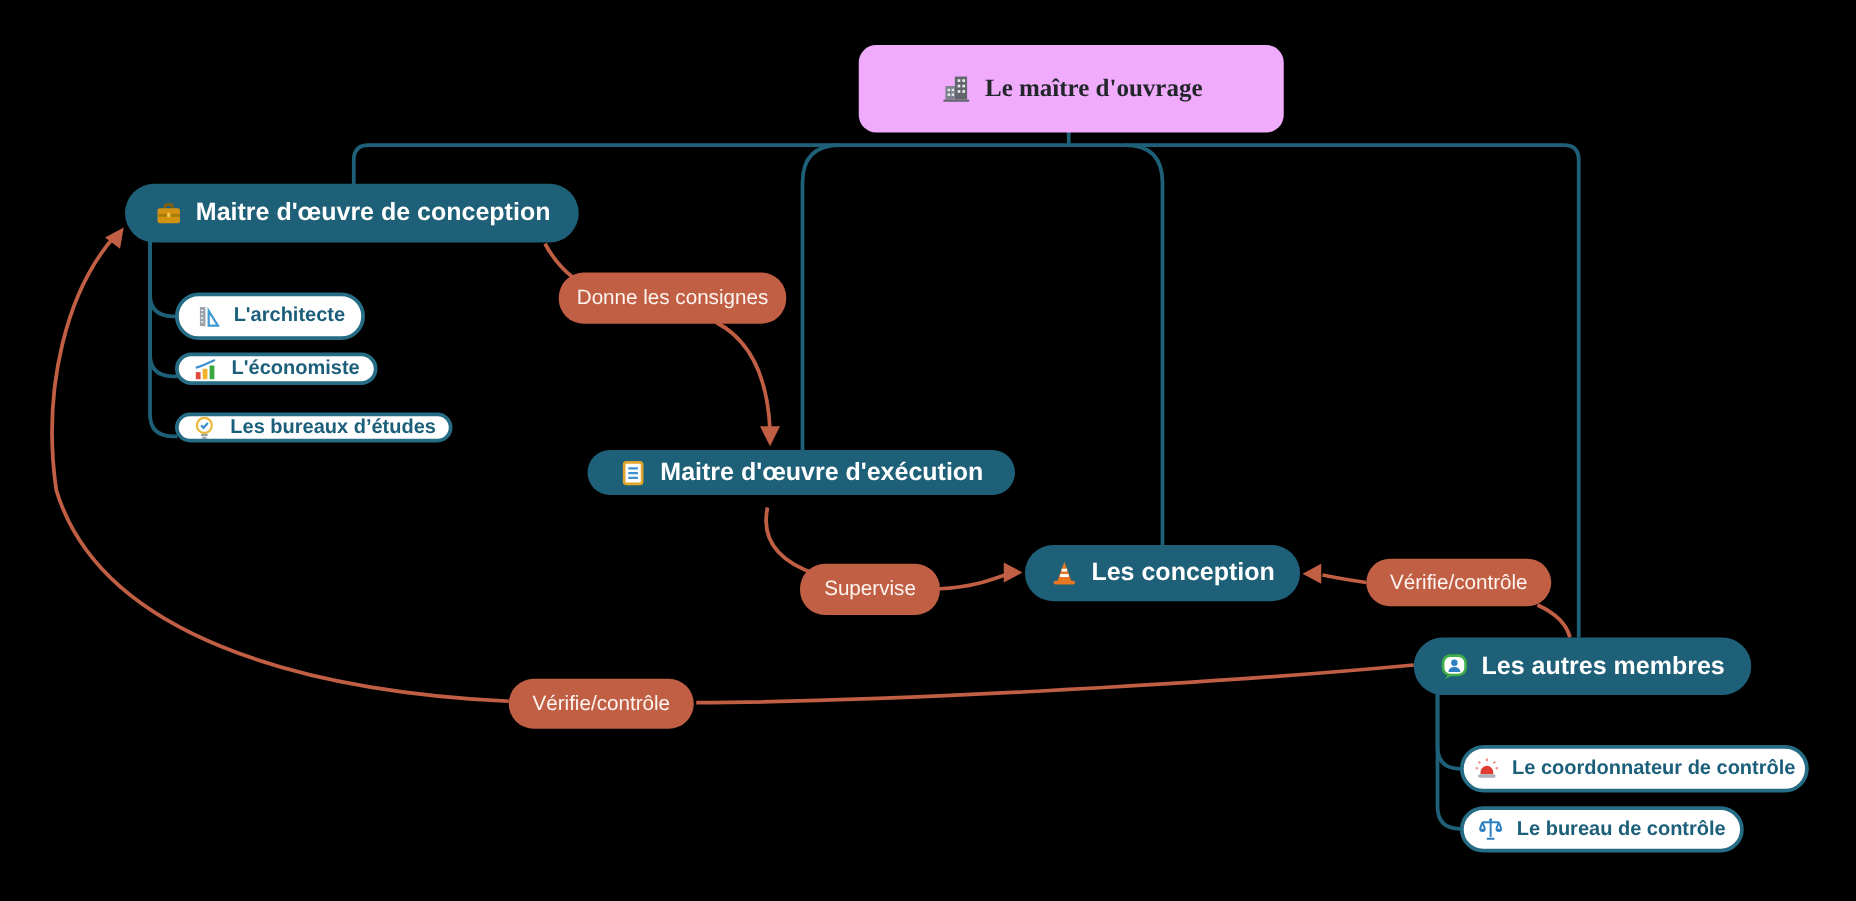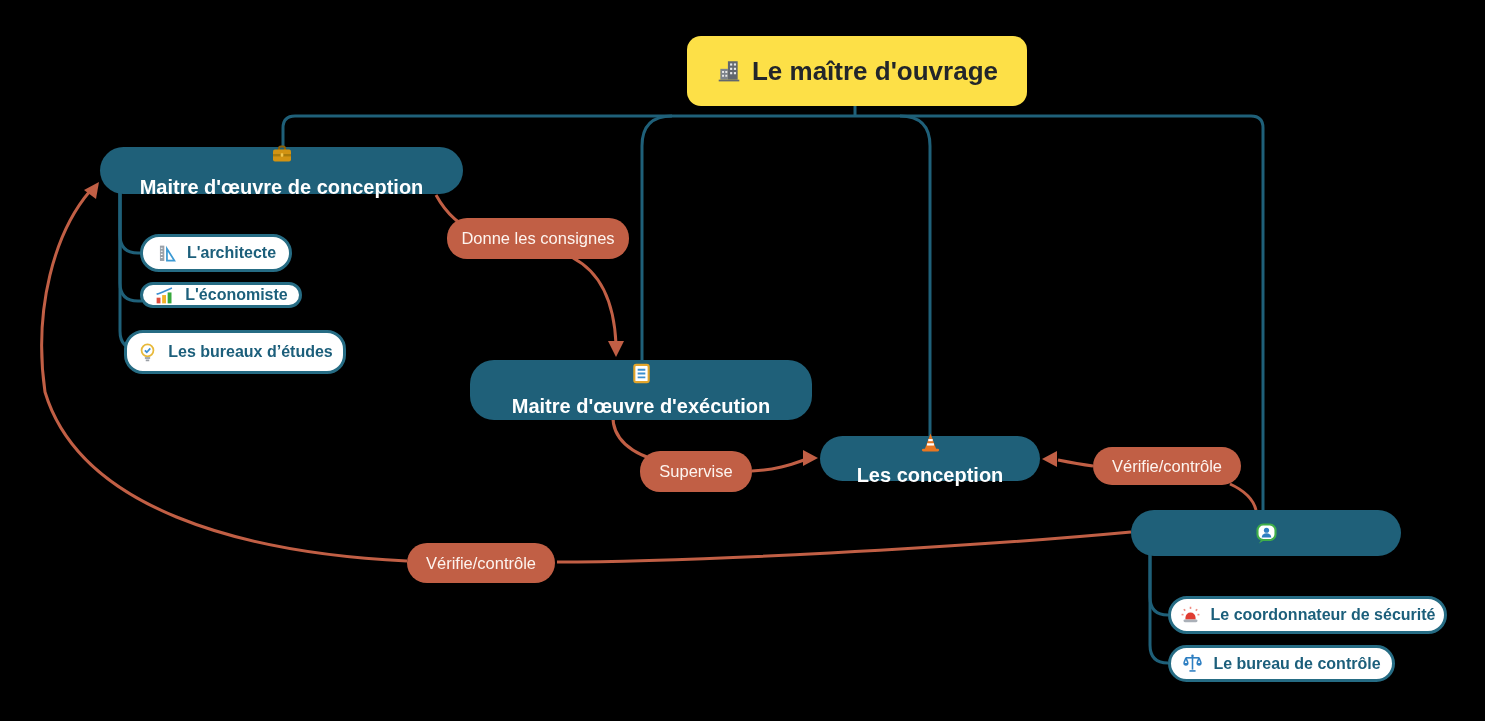--- a/index.html
+++ b/index.html
@@ -1,22 +1,22 @@
 <!DOCTYPE html>
 <html><head>
 <meta charset="utf-8">
 <style>
   html,body{margin:0;padding:0;background:#000;}
   #stage{position:relative;width:1485px;height:721px;background:#000;overflow:hidden;
          font-family:"Liberation Sans", sans-serif;}
   svg.wires{position:absolute;left:0;top:0;width:1485px;height:721px;}
   .node{position:absolute;display:flex;align-items:center;justify-content:center;gap:10px;
         box-sizing:border-box;white-space:nowrap;}
-  .root-node{background:#fde047;color:#22262b;border-radius:14px;font-weight:bold;font-size:26px;}
-  .main-node{background:#1f6079;color:#ffffff;border-radius:24px;font-weight:bold;font-size:20px;flex-direction:column;}
+  .root-node{background:#f0abfc;color:#22262b;border-radius:14px;font-weight:bold;font-size:20px;font-family:Liberation Serif, serif;}
+  .main-node{background:#1f6079;color:#ffffff;border-radius:24px;font-weight:bold;font-size:20px;}
   .child-pill{background:#ffffff;border:3px solid #266c84;border-radius:19px;color:#1c5f7b;
               font-weight:bold;font-size:16px;}
   .edge-label{background:#c15f45;color:#fdf4ef;border-radius:20px;font-size:16.5px;}
   .icon{display:inline-flex;flex:0 0 auto;}
   .icon svg{display:block;}
 </style>
 </head>
 <body>
 
 <div id="stage">
@@ -81,21 +81,21 @@
       <svg width="24" height="24" viewBox="0 0 24 24">
         <path d="M9 8 V6.5 A2 2 0 0 1 11 4.5 H13 A2 2 0 0 1 15 6.5 V8" fill="none" stroke="#8a5f08" stroke-width="2"></path>
         <rect x="3" y="7.5" width="18" height="12" rx="2" fill="#d29312"></rect>
         <rect x="3" y="12" width="18" height="2.4" fill="#a87b0c"></rect>
         <rect x="10.7" y="11.2" width="2.6" height="3.6" rx="0.8" fill="#f3c64e"></rect>
       </svg>
     </span>
     <span>Maitre d'œuvre de conception</span>
   </div>
 
-  <div class="node main-node" style="left:470px;top:360px;width:342px;height:60px;">
+  <div class="node main-node" style="left:470px;top:360px;width:342px;height:36px;">
     <span class="icon">
       <svg width="23" height="23" viewBox="0 0 24 24">
         <rect x="4.5" y="3" width="15" height="18" rx="2" fill="#ffffff" stroke="#e2a52c" stroke-width="2.2"></rect>
         <path d="M8 8 h8 M8 12 h8 M8 16 h8" stroke="#3c8fd0" stroke-width="2" fill="none"></path>
       </svg>
     </span>
     <span>Maitre d'œuvre d'exécution</span>
   </div>
 
   <div class="node main-node" style="left:820px;top:436px;width:220px;height:45px;">
@@ -112,20 +112,21 @@
 
   <div class="node main-node" style="left:1131px;top:510px;width:270px;height:46px;">
     <span class="icon">
       <svg width="23" height="23" viewBox="0 0 24 24">
         <rect x="2.6" y="2.6" width="18.8" height="16.2" rx="6" fill="#ffffff" stroke="#3fae49" stroke-width="2.2"></rect>
         <path d="M7 18 L4 22.5 L10.5 18.6 Z" fill="#3fae49"></path>
         <circle cx="12" cy="8.6" r="2.7" fill="#2e7fc2"></circle>
         <path d="M7 16.2 a5 4.4 0 0 1 10 0 Z" fill="#2e7fc2"></path>
       </svg>
     </span>
+    <span>Les autres membres</span>
   </div>
 
   <div class="node child-pill" style="left:140px;top:234px;width:152px;height:38px;">
     <span class="icon">
       <svg width="21" height="21" viewBox="0 0 24 24">
         <rect x="4.5" y="3" width="5" height="17.5" fill="#9aa1a9"></rect>
         <path d="M5.5 6 h2 M5.5 9.5 h2 M5.5 13 h2 M5.5 16.5 h2" stroke="#ffffff" stroke-width="1.2"></path>
         <path d="M12.5 20 L21 20 L12.5 6.5 Z" fill="none" stroke="#3c9ad4" stroke-width="2"></path>
       </svg>
     </span>
@@ -137,21 +138,21 @@
       <svg width="21" height="21" viewBox="0 0 24 24">
         <rect x="3" y="14.5" width="4.4" height="6.5" fill="#df4b3b"></rect>
         <rect x="9.3" y="11.5" width="4.4" height="9.5" fill="#f3b229"></rect>
         <rect x="15.6" y="8.5" width="4.4" height="12.5" fill="#37a83d"></rect>
         <path d="M3 10.5 C 8.5 9 13 6.5 20.5 3.5" stroke="#3c8fd0" stroke-width="2" fill="none"></path>
       </svg>
     </span>
     <span>L'économiste</span>
   </div>
 
-  <div class="node child-pill" style="left:124px;top:330px;width:222px;height:44px;">
+  <div class="node child-pill" style="left:140px;top:330px;width:222px;height:24px;">
     <span class="icon">
       <svg width="21" height="21" viewBox="0 0 24 24">
         <circle cx="12" cy="9.5" r="6.8" fill="none" stroke="#e8b93a" stroke-width="2"></circle>
         <path d="M9 9.5 l2.2 2.2 l4 -4.4" stroke="#3c8fd0" stroke-width="2" fill="none"></path>
         <rect x="9" y="17.3" width="6" height="2" fill="#9aa0a6"></rect>
         <rect x="10" y="20" width="4" height="2" fill="#9aa0a6"></rect>
       </svg>
     </span>
     <span>Les bureaux d’études</span>
   </div>
@@ -163,21 +164,21 @@
         <rect x="4" y="16.5" width="16" height="3.2" rx="1.6" fill="#aab0b8"></rect>
         <g stroke="#f08a80" stroke-width="1.8" fill="none">
           <path d="M12 4.5 V2"></path>
             <path d="M6 6.5 L4.3 4.9"></path>
             <path d="M18 6.5 L19.7 4.9"></path>
           <path d="M4 11 H1.8"></path>
             <path d="M20 11 H22.2"></path>
         </g>
       </svg>
     </span>
-    <span>Le coordonnateur de sécurité</span>
+    <span>Le coordonnateur de contrôle</span>
   </div>
 
   <div class="node child-pill" style="left:1168px;top:645px;width:227px;height:37px;align-items:center;">
     <span class="icon">
       <svg width="21" height="21" viewBox="0 0 24 24">
         <g stroke="#2e7fc2" stroke-width="1.8" fill="none">
           <path d="M12 3 V19"></path>
             <path d="M4.5 5.5 H19.5"></path>
           <path d="M4.5 5.5 L2.2 11.5 M4.5 5.5 L6.8 11.5"></path>
           <path d="M19.5 5.5 L17.2 11.5 M19.5 5.5 L21.8 11.5"></path>

